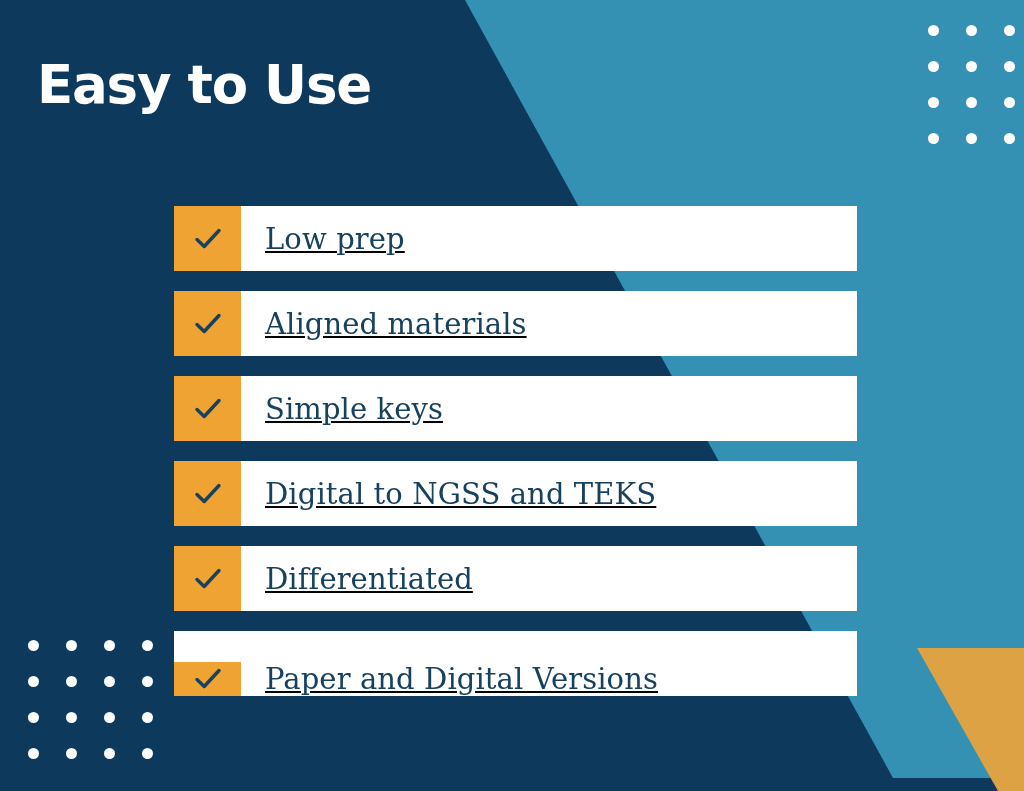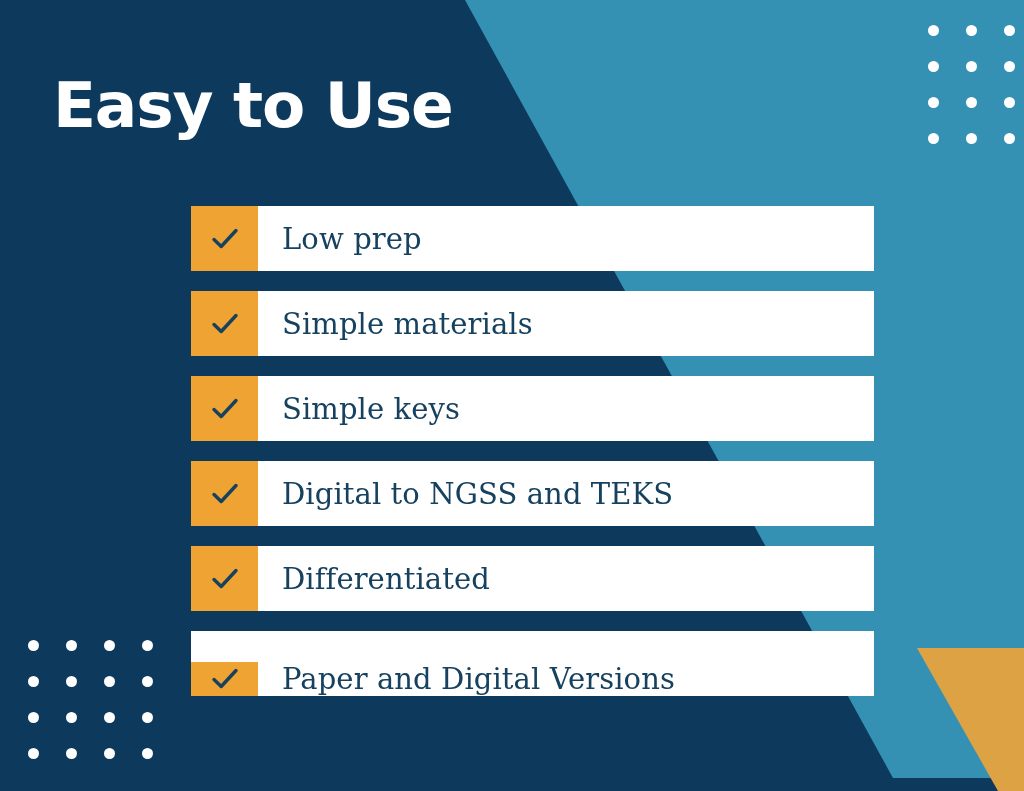--- a/index.html
+++ b/index.html
@@ -65,39 +65,40 @@
     left: 14px;
     grid-template-columns: repeat(4, 38px);
     grid-auto-rows: 36px;
   }
 
   
   #title {
     position: absolute;
     left: 37px;
     top: 57px;
-    margin: 16px;
+    margin: 0;
     color: #ffffff;
     font-family: "DejaVu Sans", sans-serif;
-    font-size: 63px;
+    font-size: 53px;
     font-weight: 700;
     letter-spacing: -1.2px;
     line-height: 1.05;
     white-space: nowrap;
   }
 
   
   #checklist {
     position: absolute;
-    left: 191px;
+    left: 174px;
     top: 206px;
     width: 683px;
     list-style: none;
     margin: 0;
     padding: 0;
+    text-decoration: underline;
   }
   .check-row {
     display: flex;
     align-items: stretch;
     height: 65px;
     margin-bottom: 20px;
     background: #ffffff;
   }
   .check-row:last-child {
     margin-bottom: 0;
@@ -241,21 +242,21 @@
         </svg>
       </span>
       <span class="check-label">Low prep</span>
     </li>
     <li class="check-row">
       <span class="check-box">
         <svg width="34" height="34" viewBox="0 0 34 34" xmlns="http://www.w3.org/2000/svg" aria-hidden="true">
           <path d="M6 17.5 L13.2 24.5 L28 8.5" fill="none" stroke="#16415f" stroke-width="3.4" stroke-linecap="round" stroke-linejoin="round"></path>
         </svg>
       </span>
-      <span class="check-label">Simple materials</span>
+      <span class="check-label">Aligned materials</span>
     </li>
     <li class="check-row">
       <span class="check-box">
         <svg width="34" height="34" viewBox="0 0 34 34" xmlns="http://www.w3.org/2000/svg" aria-hidden="true">
           <path d="M6 17.5 L13.2 24.5 L28 8.5" fill="none" stroke="#16415f" stroke-width="3.4" stroke-linecap="round" stroke-linejoin="round"></path>
         </svg>
       </span>
       <span class="check-label">Simple keys</span>
     </li>
     <li class="check-row">

